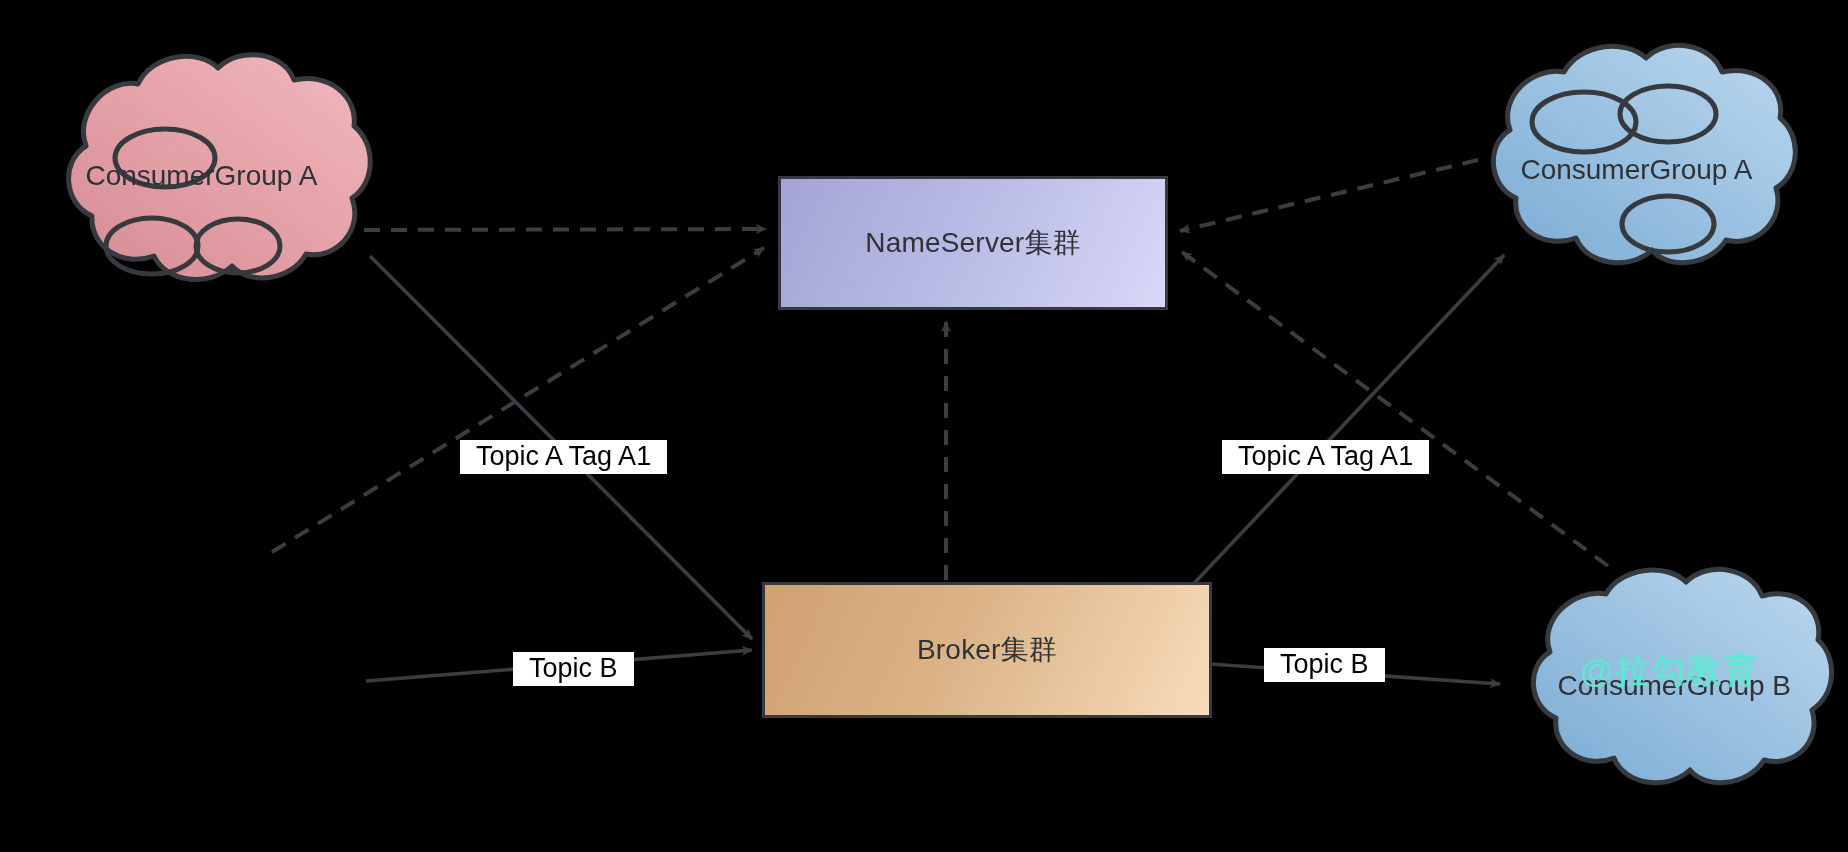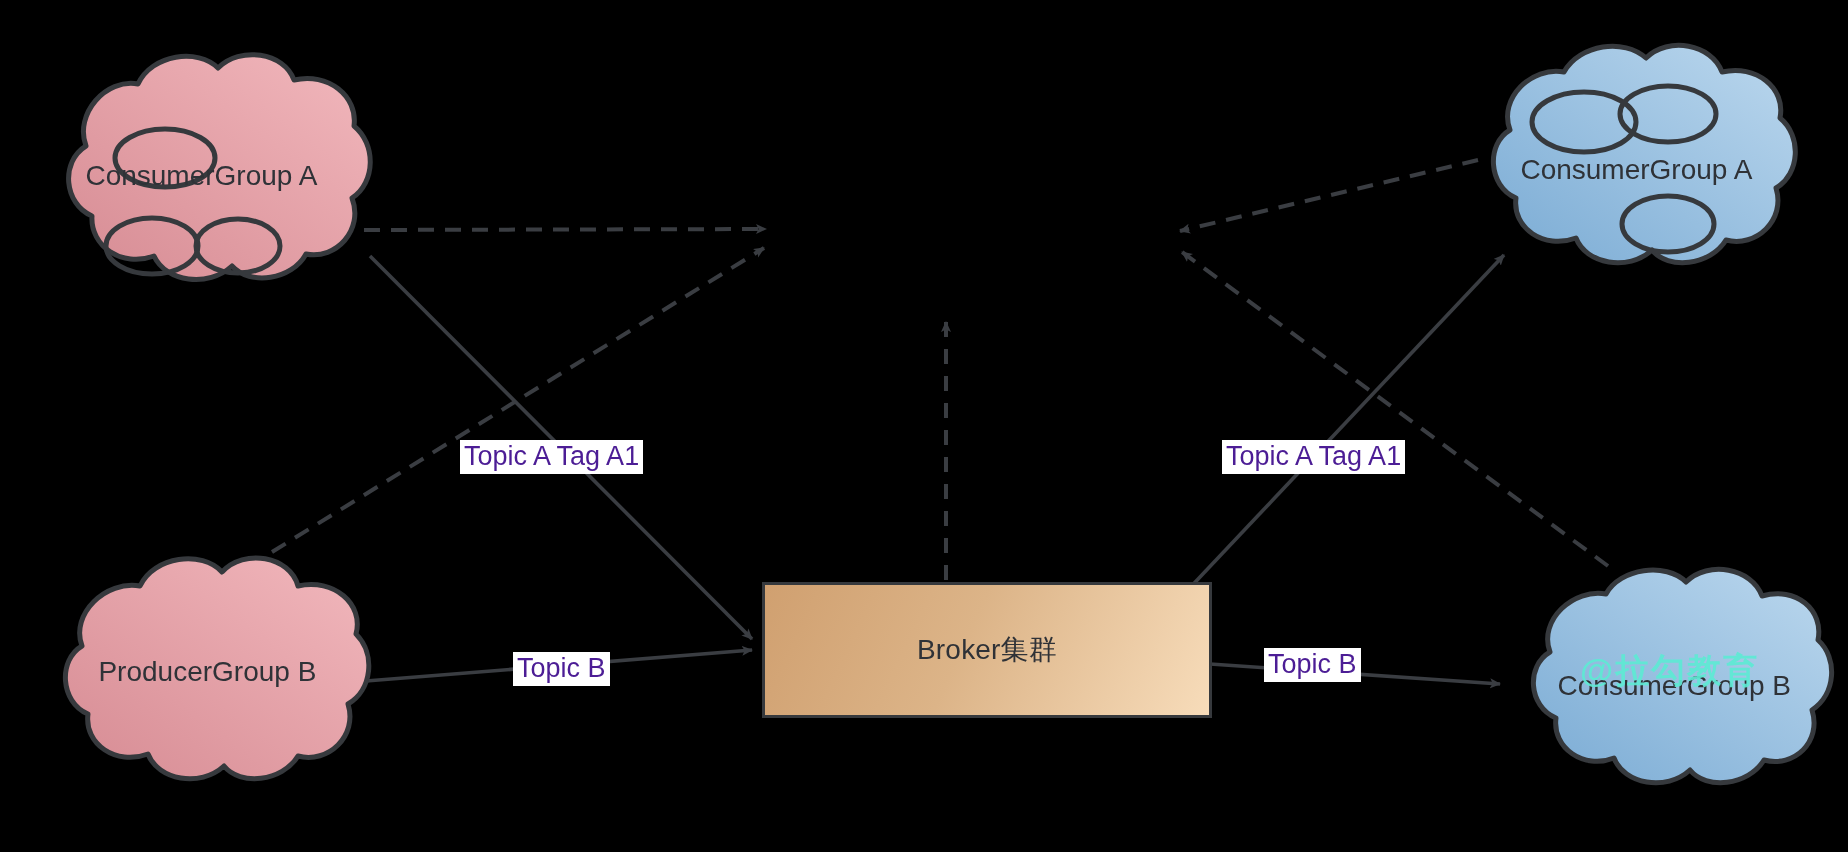--- a/index.html
+++ b/index.html
@@ -6,22 +6,22 @@
   body{width:1848px;height:852px;overflow:hidden;font-family:"Liberation Sans","DejaVu Sans",sans-serif;}
   #stage{position:relative;width:1848px;height:852px;background:#000;}
   #wires{position:absolute;inset:0;width:1848px;height:852px;}
   .node{position:absolute;display:flex;align-items:center;justify-content:center;}
   .boxnode{border:3px solid #36393d;box-sizing:border-box;}
   .boxlabel{color:#2f3237;font-size:28px;letter-spacing:.2px;white-space:nowrap;}
   .cloudlabel{position:absolute;color:#2f3237;font-size:28px;white-space:nowrap;
               left:50%;transform:translateX(-50%);}
   .cloudwrap{position:absolute;}
   .cloudwrap svg{display:block;overflow:visible;}
-  .edgelabel{position:absolute;background:#fff;color:#4c1d95;font-size:27px;
-             padding:1px 4px;white-space:nowrap;line-height:1.18;}
+  .edgelabel{position:absolute;background:#fff;color:#000000;font-size:27px;
+             padding:1px 16px;white-space:nowrap;line-height:1.18;}
   .watermark{position:absolute;color:#5eead4;font-size:34px;font-weight:bold;
              opacity:.92;white-space:nowrap;letter-spacing:2px;}
 </style>
 </head>
 <body>
 
 <div id="stage">
 
   <svg id="wires" viewBox="0 0 1848 852" preserveAspectRatio="none">
     <defs>
@@ -71,37 +71,25 @@
            C 322 182 294 212 264 206 C 250 232 208 238 190 218
            C 166 240 124 234 112 208 C 80 220 48 198 50 168
            C 22 156 18 114 44 98 C 32 66 64 30 96 36 Z" fill="url(#gPinkA)" stroke="#36393d" stroke-width="5" stroke-linejoin="round"></path>
       <ellipse cx="123" cy="110" rx="50" ry="29" fill="none" stroke="#36393d" stroke-width="5"></ellipse>
       <ellipse cx="110" cy="198" rx="46" ry="28" fill="none" stroke="#36393d" stroke-width="5"></ellipse>
       <ellipse cx="196" cy="198" rx="42" ry="27" fill="none" stroke="#36393d" stroke-width="5"></ellipse>
     </svg>
     <span class="cloudlabel" style="top:112px;left:48%;">ConsumerGroup A</span>
   </div>
 
-  <div class="cloudwrap" style="left:36px;top:552px;width:336px;height:236px;">
-    <svg viewBox="0 0 336 236" width="336" height="236">
-      <defs>
-        <linearGradient id="gPinkB" x1="0" y1="1" x2="1" y2="0">
-          <stop offset="0" stop-color="#d68b93"></stop>
-            <stop offset="1" stop-color="#f2b8bd"></stop>
-        </linearGradient>
-      </defs>
-      <path d="M 104 34 C 118 4 166 -2 186 20 C 208 -4 254 4 262 34
-           C 298 26 328 52 320 82 C 340 102 336 138 312 152
-           C 322 184 292 212 262 204 C 246 230 204 234 188 214
-           C 164 236 122 228 112 202 C 80 214 48 192 52 162
-           C 24 150 22 108 46 94 C 34 62 70 28 104 34 Z" fill="url(#gPinkB)" stroke="#36393d" stroke-width="5" stroke-linejoin="round"></path>
-    </svg>
-    <span class="cloudlabel" style="top:104px;left:51%;">ProducerGroup B</span>
+
+  <div class="node boxnode" style="left:778px;top:176px;width:390px;height:134px;
+              background:linear-gradient(115deg,#a3a4d4 0%,#b8b9e4 45%,#d8d8f7 100%);">
+    <span class="boxlabel">NameServer集群</span>
   </div>
-
 
   <div class="node boxnode" style="left:762px;top:582px;width:450px;height:136px;
               background:linear-gradient(115deg,#d0a070 0%,#dcb488 45%,#f7dcba 100%);">
     <span class="boxlabel">Broker集群</span>
   </div>
 
   <div class="cloudwrap" style="left:1464px;top:42px;width:338px;height:230px;">
     <svg viewBox="0 0 338 230" width="338" height="230">
       <defs>
         <linearGradient id="gBlueA" x1="0" y1="1" x2="1" y2="0">

